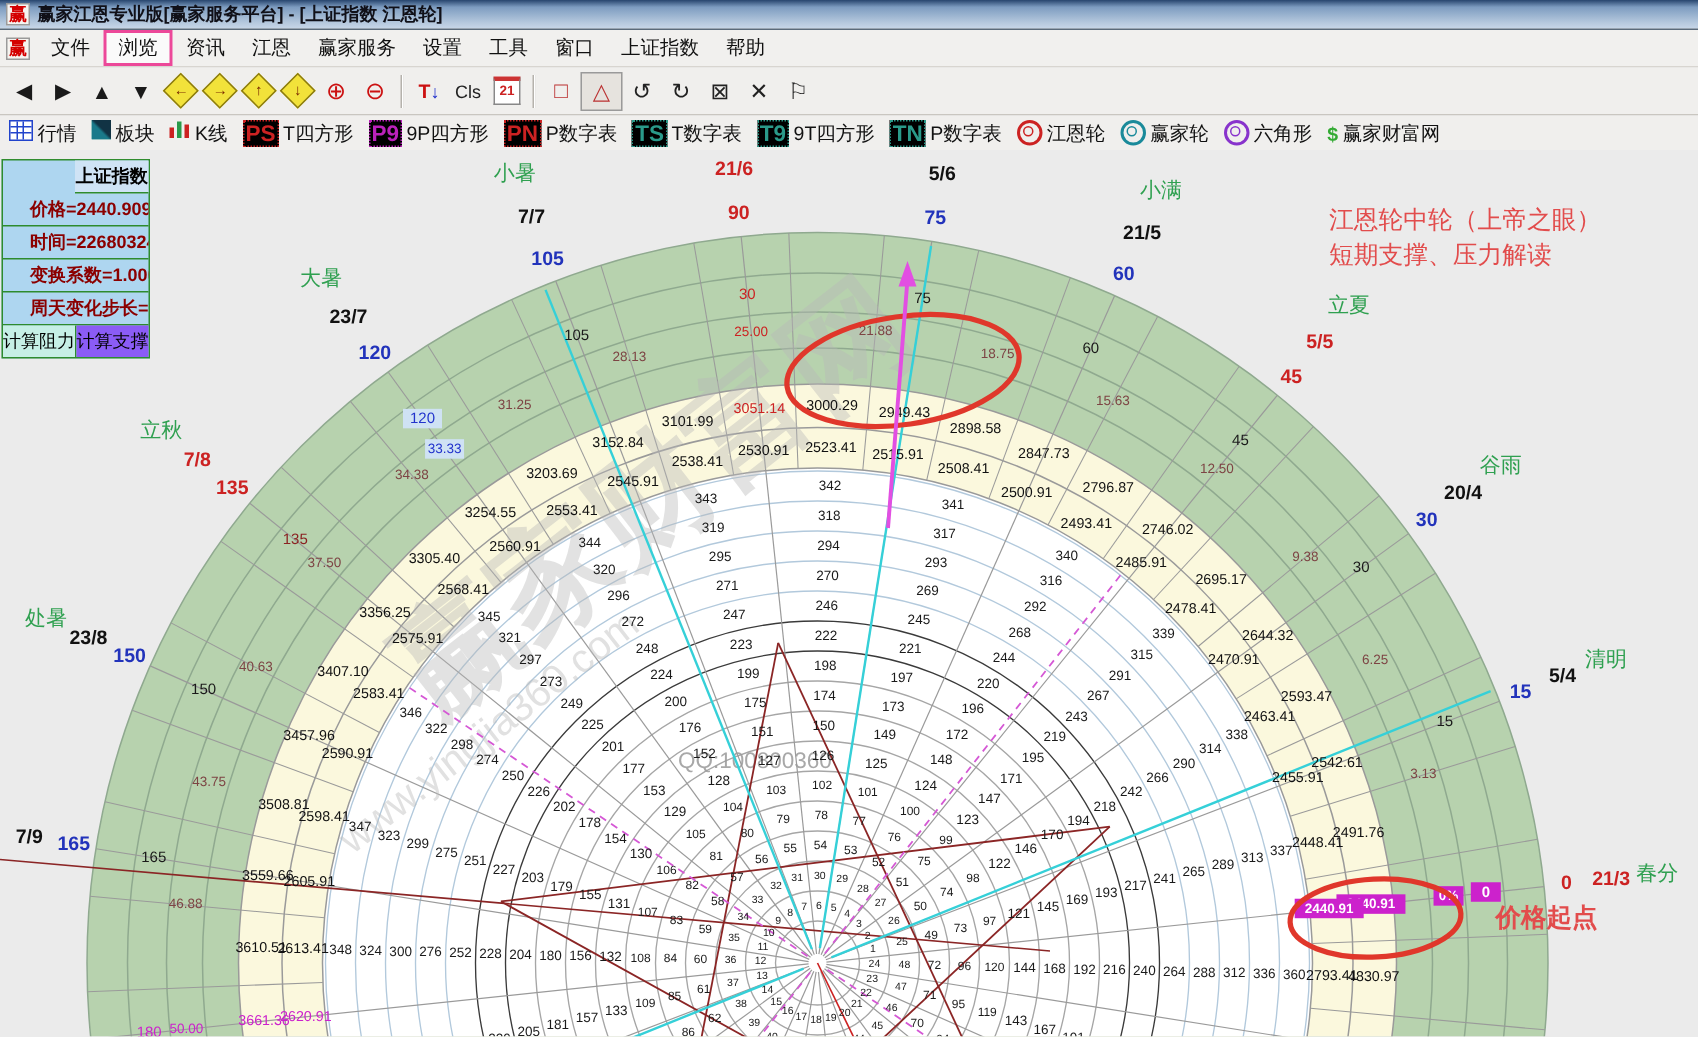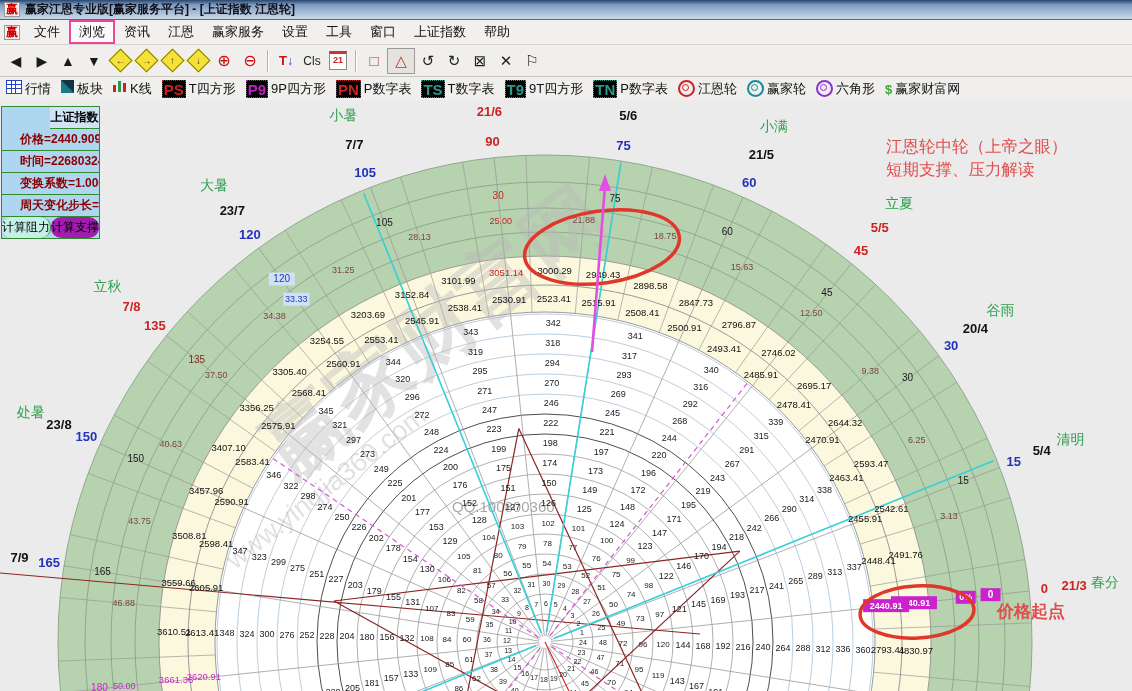--- a/index.html
+++ b/index.html
@@ -46,22 +46,22 @@
   .ic-wheel:after{content:"";position:absolute;left:2px;top:2px;width:5px;height:5px;border-radius:50%;border:1.5px solid;border-color:inherit;}
   .ic-dollar{font-size:13px;font-weight:bold;}
   
   #chart{position:absolute;left:0;top:100px;width:1132px;height:591px;background:#ebebeb;overflow:hidden;}
   #wheel-svg{position:absolute;left:0;top:0;}
   
   #info-panel{position:absolute;left:1px;top:6px;width:97px;border:1px solid #2e8b2e;background:#aed6f0;font-size:12px;}
   #info-panel .hd{background:#cfe3f5;color:#000;font-weight:bold;text-align:center;height:21px;line-height:21px;border-bottom:1px solid #2e8b2e;margin-left:48px;}
   #info-panel .row{color:#8b0000;font-weight:bold;height:21px;line-height:21px;padding-left:18px;border-bottom:1px solid #2e8b2e;white-space:nowrap;overflow:hidden;}
   #info-panel .btns{display:flex;}
-  #info-panel .btns div{flex:1;height:21px;line-height:21px;text-align:center;background:#c6efe6;color:#000;border-right:1px solid #2e8b2e;cursor:default;border-radius:10px;}
-  #info-panel .btns div:last-child{border-right:none;background:#a21caf;}
+  #info-panel .btns div{flex:1;height:21px;line-height:21px;text-align:center;background:#c6efe6;color:#000;border-right:1px solid #2e8b2e;cursor:default;}
+  #info-panel .btns div:last-child{border-right:none;background:#8b5cf6;}
 </style>
 </head>
 <body>
 
 <div id="app">
   <div id="titlebar">
     <span class="app-logo">赢</span>
     <span id="title-text">赢家江恩专业版[赢家服务平台] - [上证指数 江恩轮]</span>
   </div>
   <div id="menubar">

